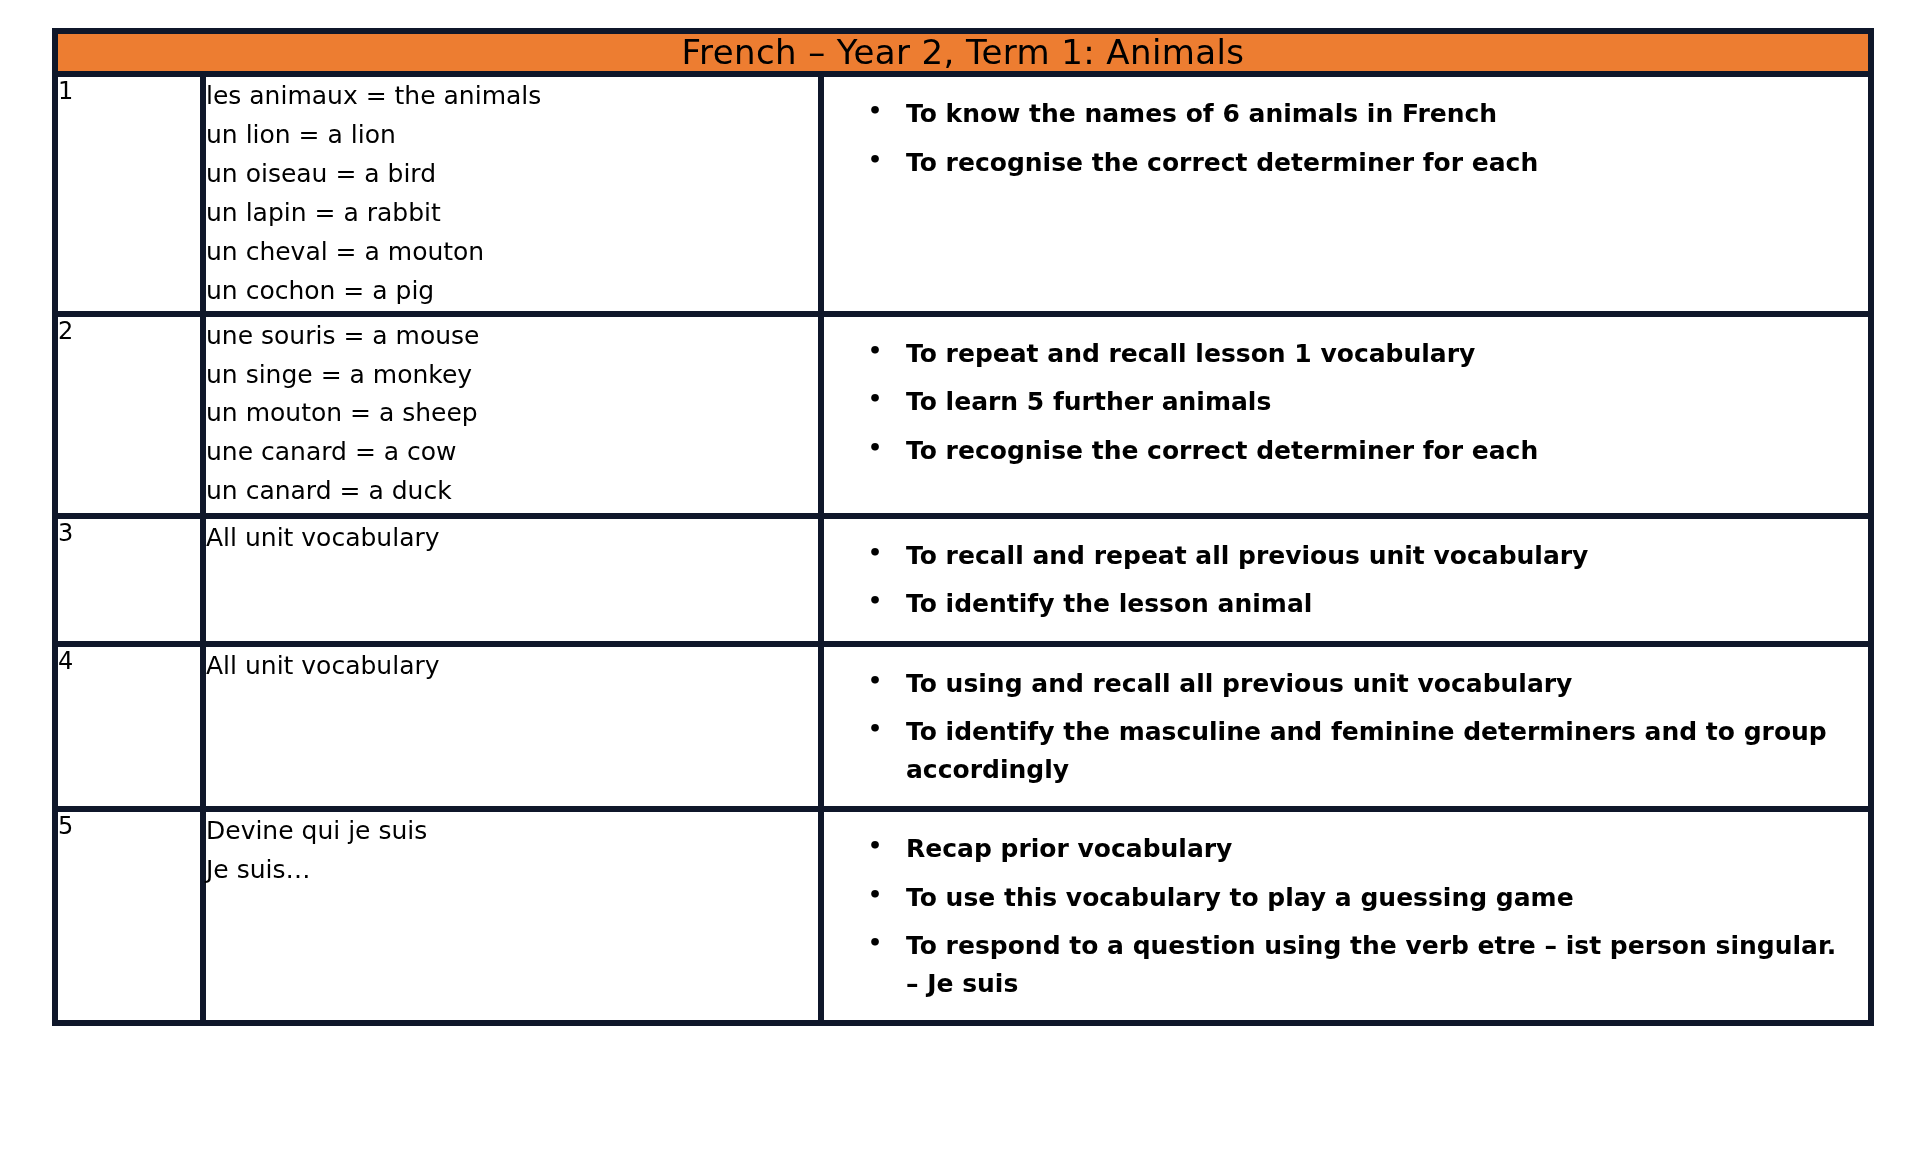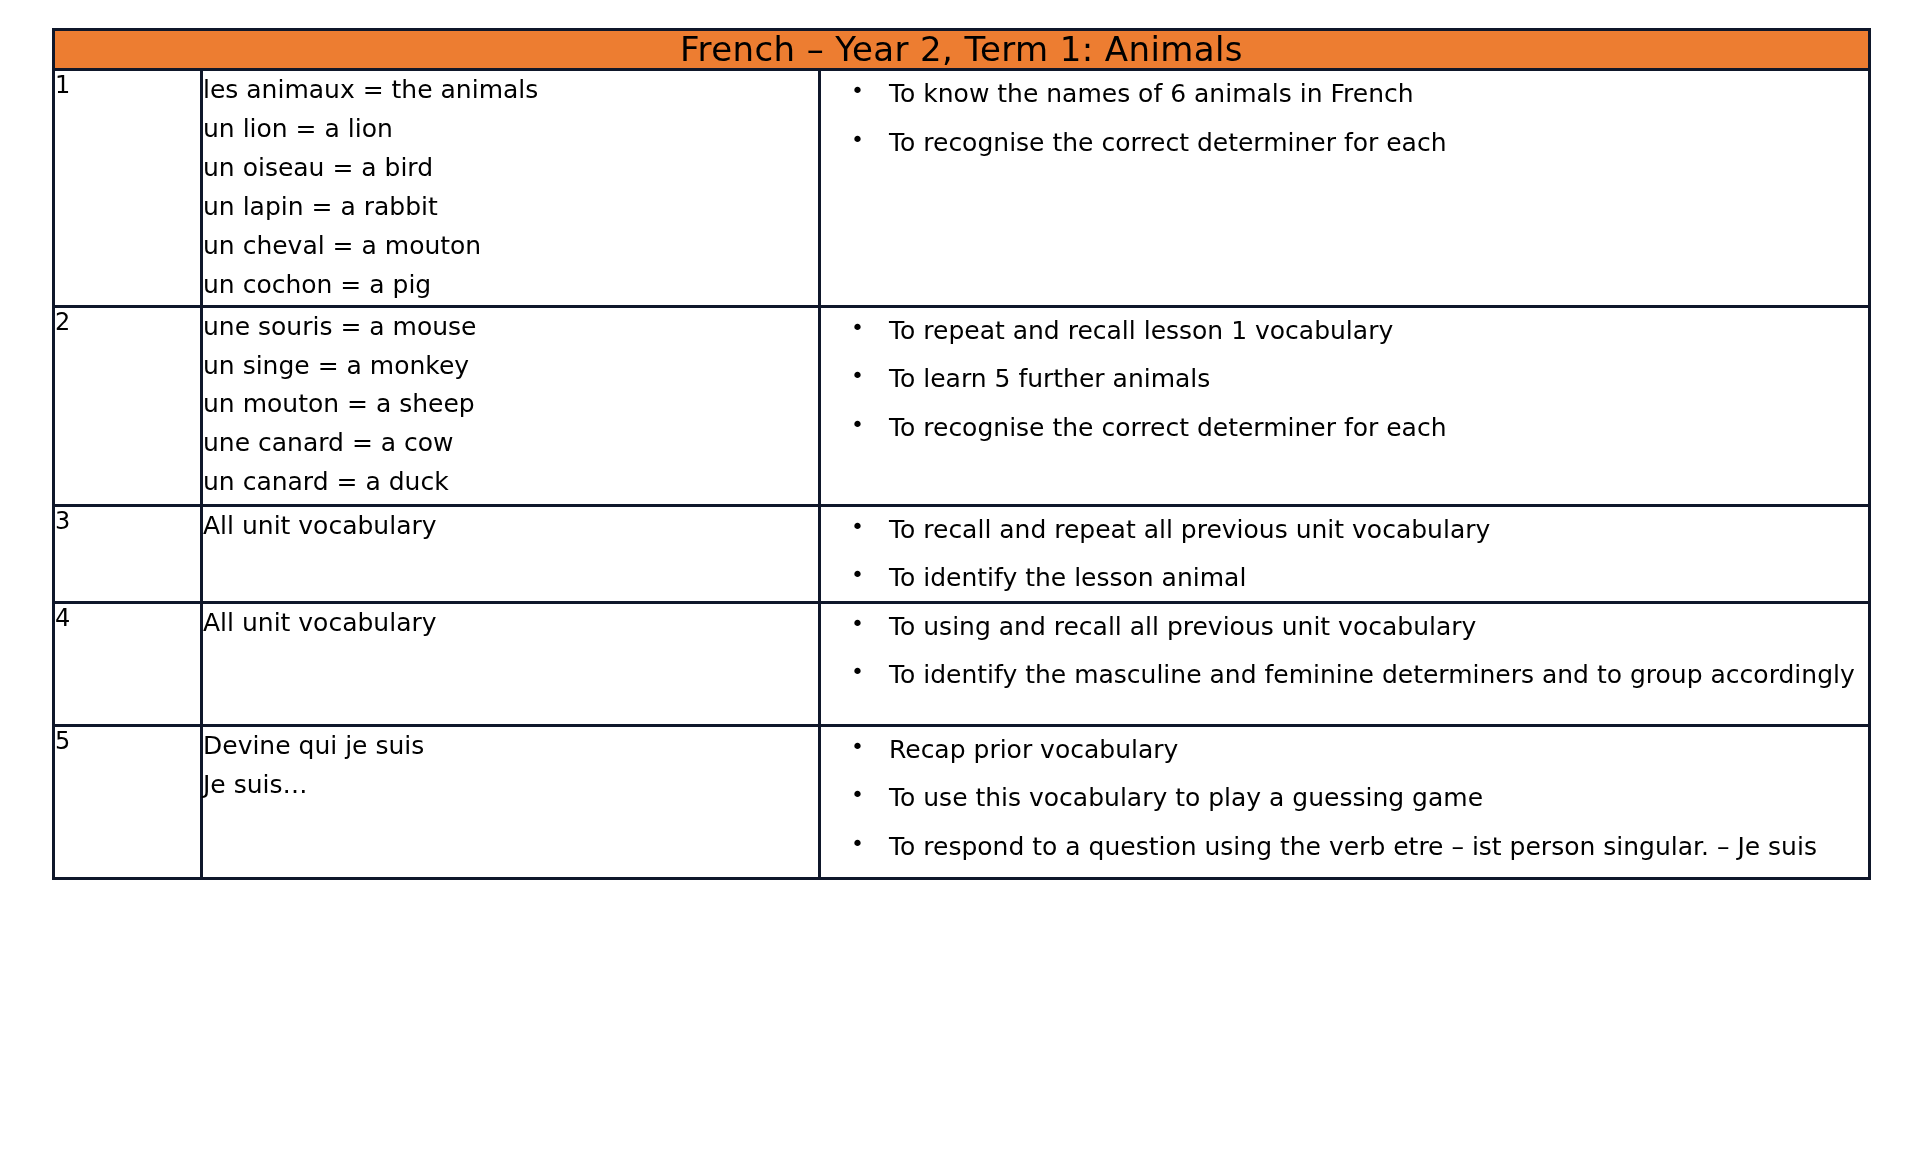--- a/index.html
+++ b/index.html
@@ -21,21 +21,21 @@
     box-sizing: border-box;
     padding: 28px 52px 0 52px;
   }
   table.curriculum {
     width: 1816px;
     border-collapse: collapse;
     table-layout: fixed;
     background: #ffffff;
   }
   table.curriculum td, table.curriculum th {
-    border: 3px solid #0f172a;
+    border: 6px solid #0f172a;
     vertical-align: top;
     padding: 0;
   }
   .title-cell {
     background: #ED7D31;
     text-align: center;
     padding: 11px 0 13px 0;
     border: 1px solid #3a3a3a;
   }
   .title-text {
@@ -69,23 +69,24 @@
     line-height: 1.555;
   }
   .vocab-line { white-space: nowrap; }
 
   .end-cell {
     font-size: 25px;
     padding: 12px 22px 16px 10px;
     line-height: 1.5;
   }
   ul.endpoints {
-    margin: 4px;
+    margin: 18px;
     padding: 0 0 0 56px;
     list-style: none;
+    font-weight: bold;
   }
   ul.endpoints li {
     position: relative;
     padding: 0 0 0 8px;
     margin: 0 0 11px 0;
     line-height: 1.5;
   }
   ul.endpoints li:last-child { margin-bottom: 0; }
   ul.endpoints li::before {
     content: "\2022";

